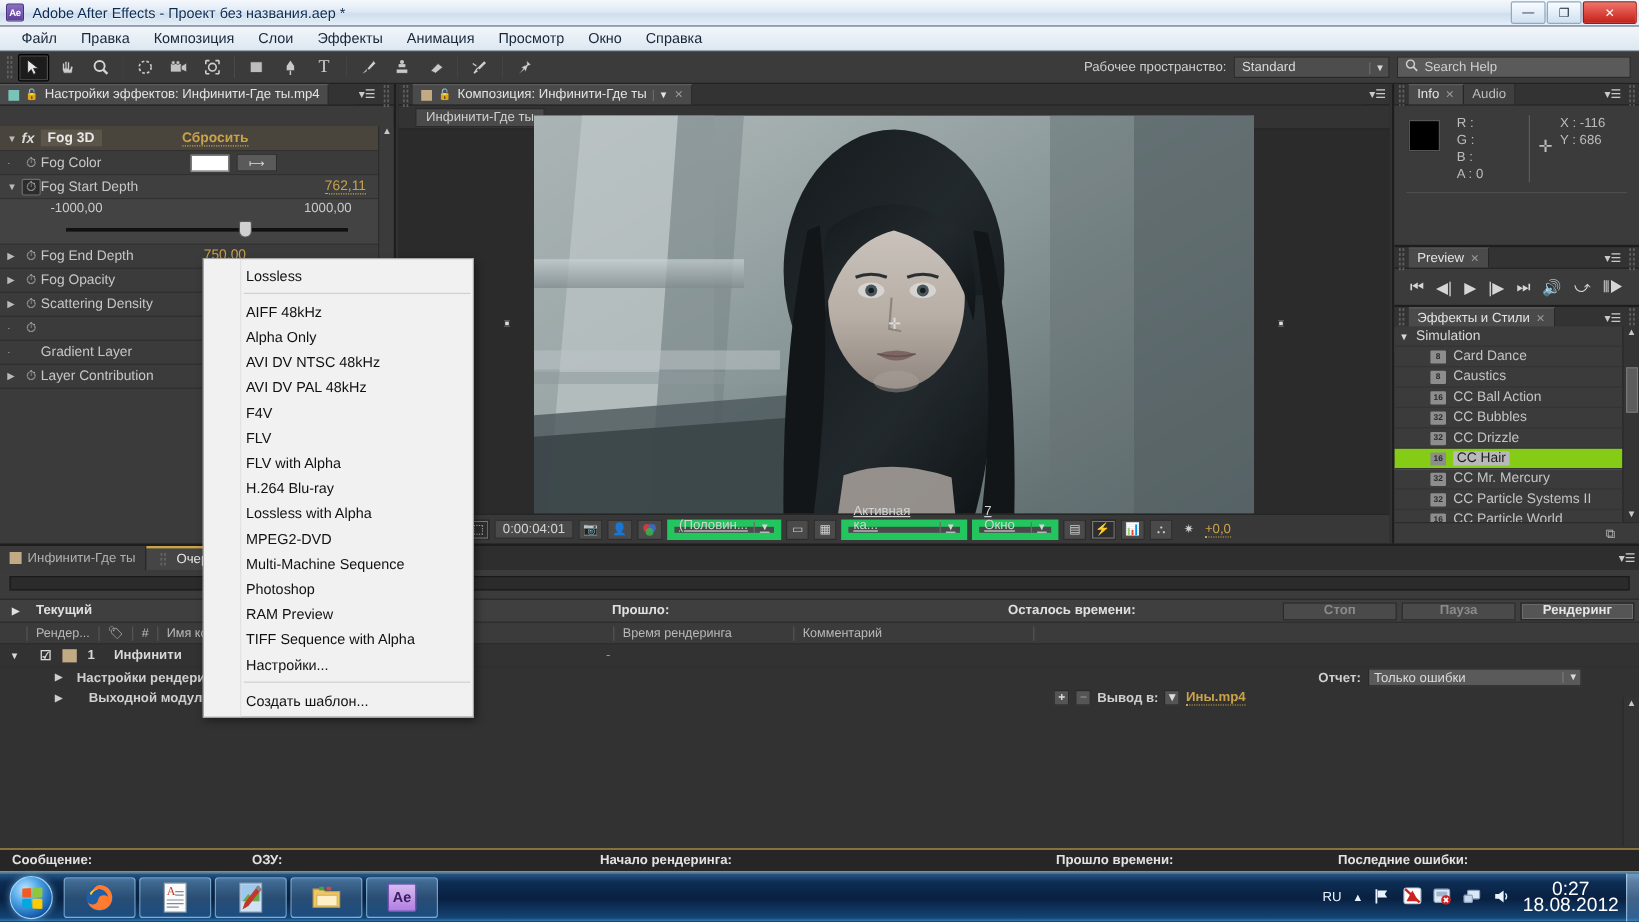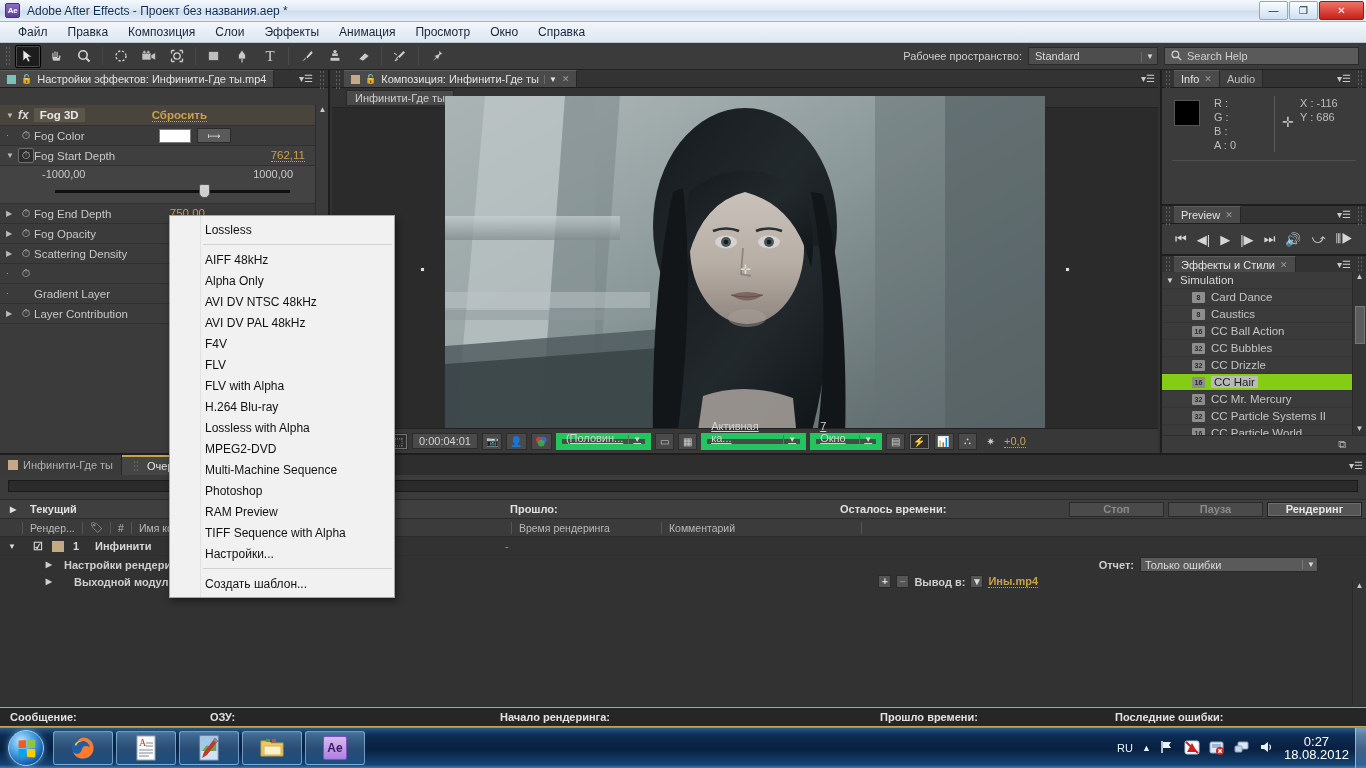--- a/index.html
+++ b/index.html
@@ -296,21 +296,21 @@
          display:flex; align-items:center; justify-content:center;}
   .orb-flag { width:17px;height:17px; display:grid; grid-template-columns:1fr 1fr;
               grid-template-rows:1fr 1fr; gap:1.5px; transform: perspective(30px) rotateY(-10deg);}
   .orb-flag i { display:block; border-radius:1px;}
   .tb-item { width: 60px; height: 34px; margin-left: 3px;
              background: linear-gradient(180deg, rgba(150,205,245,.40), rgba(40,100,160,.35));
              border:1px solid rgba(170,220,255,.55); border-radius:3px;
              display:flex; align-items:center; justify-content:center;}
   .tray { margin-left:auto; display:flex; align-items:center; gap:9px;
           padding-right: 6px; color:#e8f3ff; font-size:11px;}
-  .tray-clock { text-align:center; line-height:13px; font-size:13px; color:#fff; }
+  .tray-clock { text-align:center; line-height:13px; font-size:16px; color:#fff; }
   .showdesk { width: 11px; height: 41px;
               background: linear-gradient(180deg, rgba(190,225,255,.5), rgba(80,140,200,.35));
               border-left:1px solid rgba(200,230,255,.6);}
 
   
   .dropdown {
     position: absolute; left: 169px; top: 215px; width: 226px;
     background: #f1f1f1; border: 1px solid #a6a6a6;
     box-shadow: 2px 3px 7px rgba(0,0,0,.45); z-index: 50;
     padding: 3px 0 3px 0;

